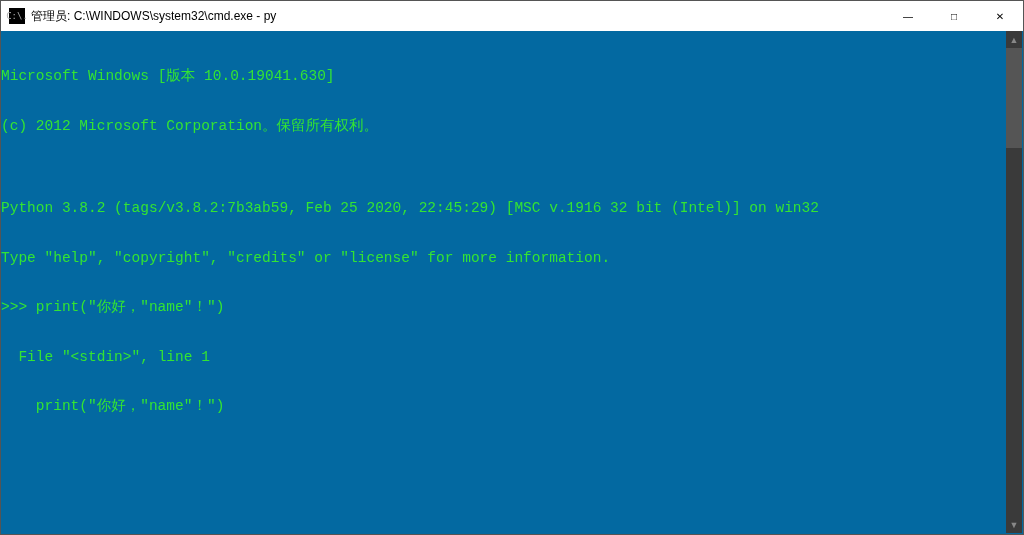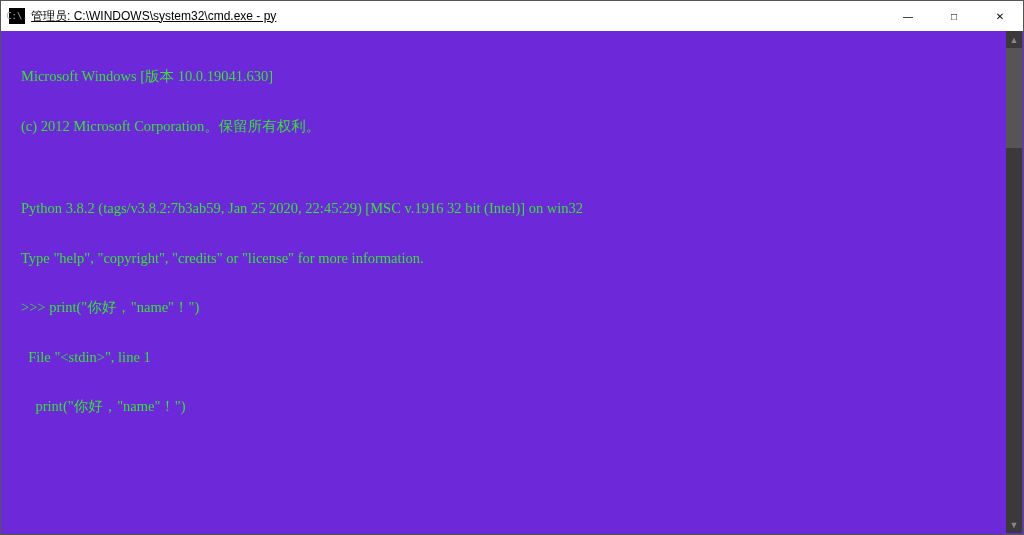--- a/index.html
+++ b/index.html
@@ -38,40 +38,39 @@
       margin-right: 6px;
       display: flex;
       align-items: center;
       justify-content: center;
       font-size: 9px;
       color: #aaa;
       font-family: monospace;
     }
     .titlebar-text {
       flex: 1;
-      text-decoration: underline;
     }
     .window-controls {
       display: flex;
     }
     .win-btn {
       width: 46px;
       height: 30px;
       display: flex;
       align-items: center;
       justify-content: center;
       font-size: 10px;
       color: #000;
     }
     .terminal {
       width: 100%;
       height: calc(100% - 30px);
-      background: #6d28d9;
-      padding: 4px 20px;
-      font-family: Liberation Serif, serif;
+      background: #0369a1;
+      padding: 4px 0;
+      font-family: Liberation Mono, monospace;
       font-size: 14.5px;
       line-height: 16.5px;
       color: #33e433;
       white-space: pre;
       position: relative;
       overflow: hidden;
     }
     .terminal-line {
       white-space: pre;
     }
@@ -216,21 +215,21 @@
     <div class="ghost-h-letter">乍</div>
     <div class="ghost-code-box2">
       <span class="ghost-highlight">print("你好，"name"！")</span>
     </div>
   </div>
 
   <div class="terminal">
     <div class="terminal-line">Microsoft Windows [版本 10.0.19041.630]</div>
     <div class="terminal-line">(c) 2012 Microsoft Corporation。保留所有权利。</div>
     <div class="terminal-line"></div>
-    <div class="terminal-line">Python 3.8.2 (tags/v3.8.2:7b3ab59, Jan 25 2020, 22:45:29) [MSC v.1916 32 bit (Intel)] on win32</div>
+    <div class="terminal-line">Python 3.8.2 (tags/v3.8.2:7b3ab59, Feb 25 2020, 22:45:29) [MSC v.1916 32 bit (Intel)] on win32</div>
     <div class="terminal-line">Type "help", "copyright", "credits" or "license" for more information.</div>
     <div class="terminal-line">&gt;&gt;&gt; print("你好，"name"！")</div>
     <div class="terminal-line">  File "&lt;stdin&gt;", line 1</div>
     <div class="terminal-line">    print("你好，"name"！")</div>
     
     
     
   </div>
 
   <div class="scrollbar">

